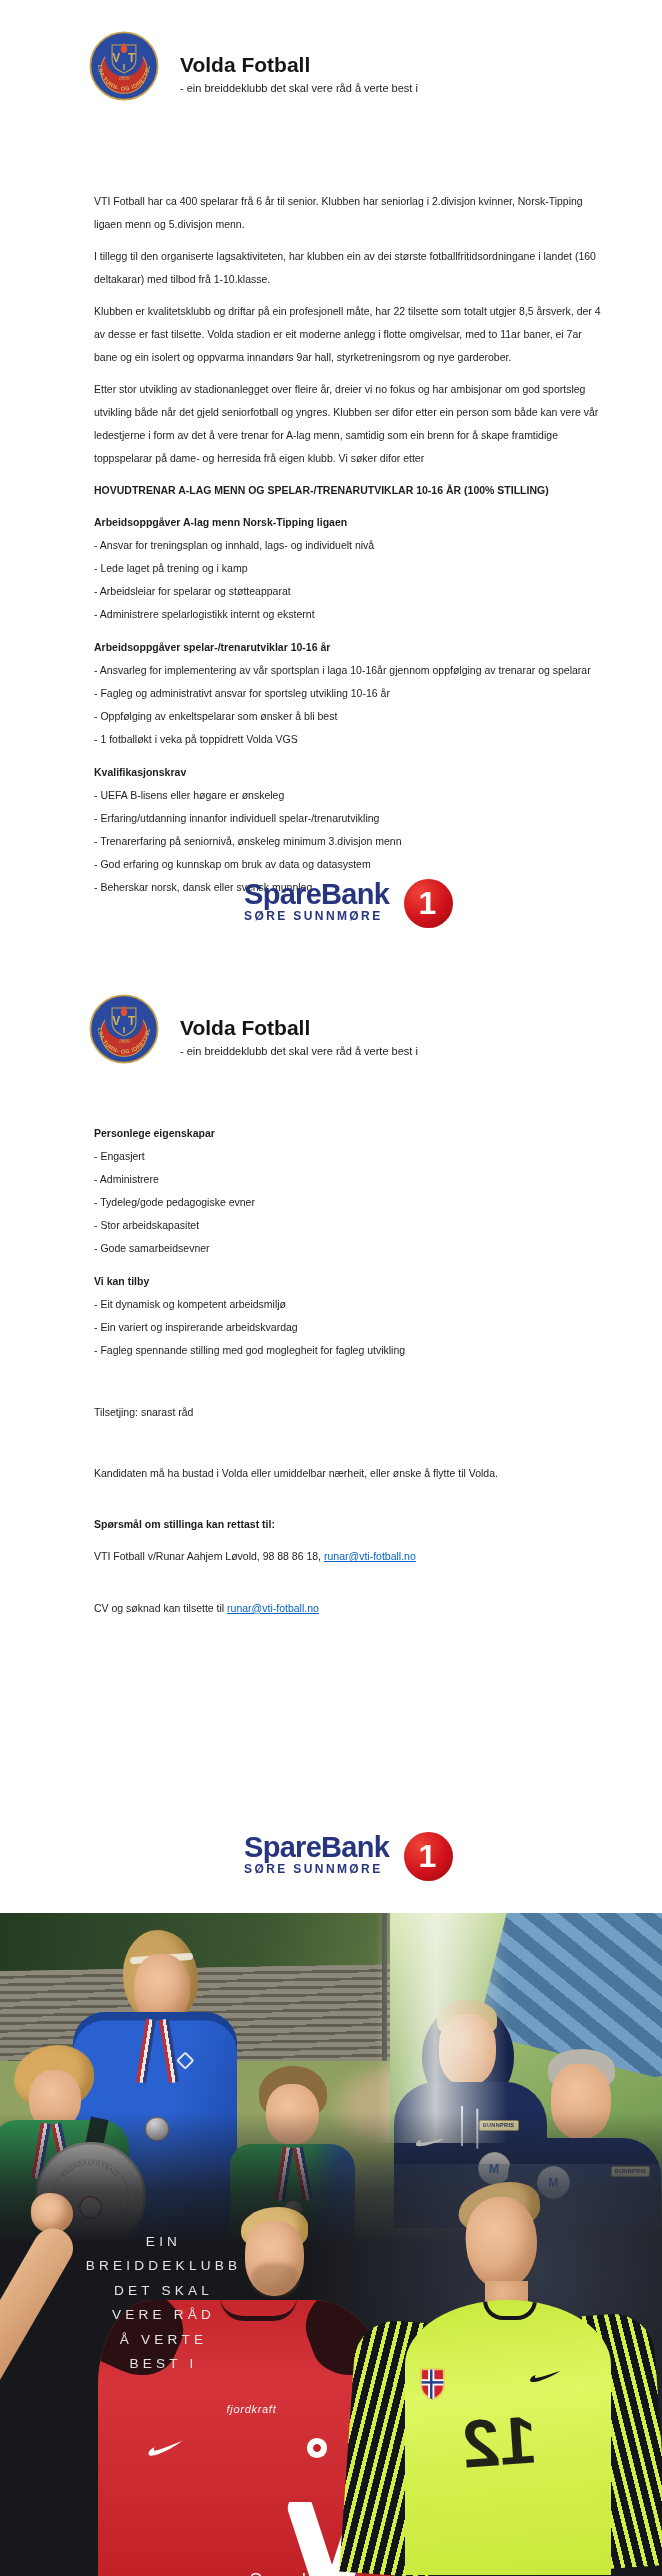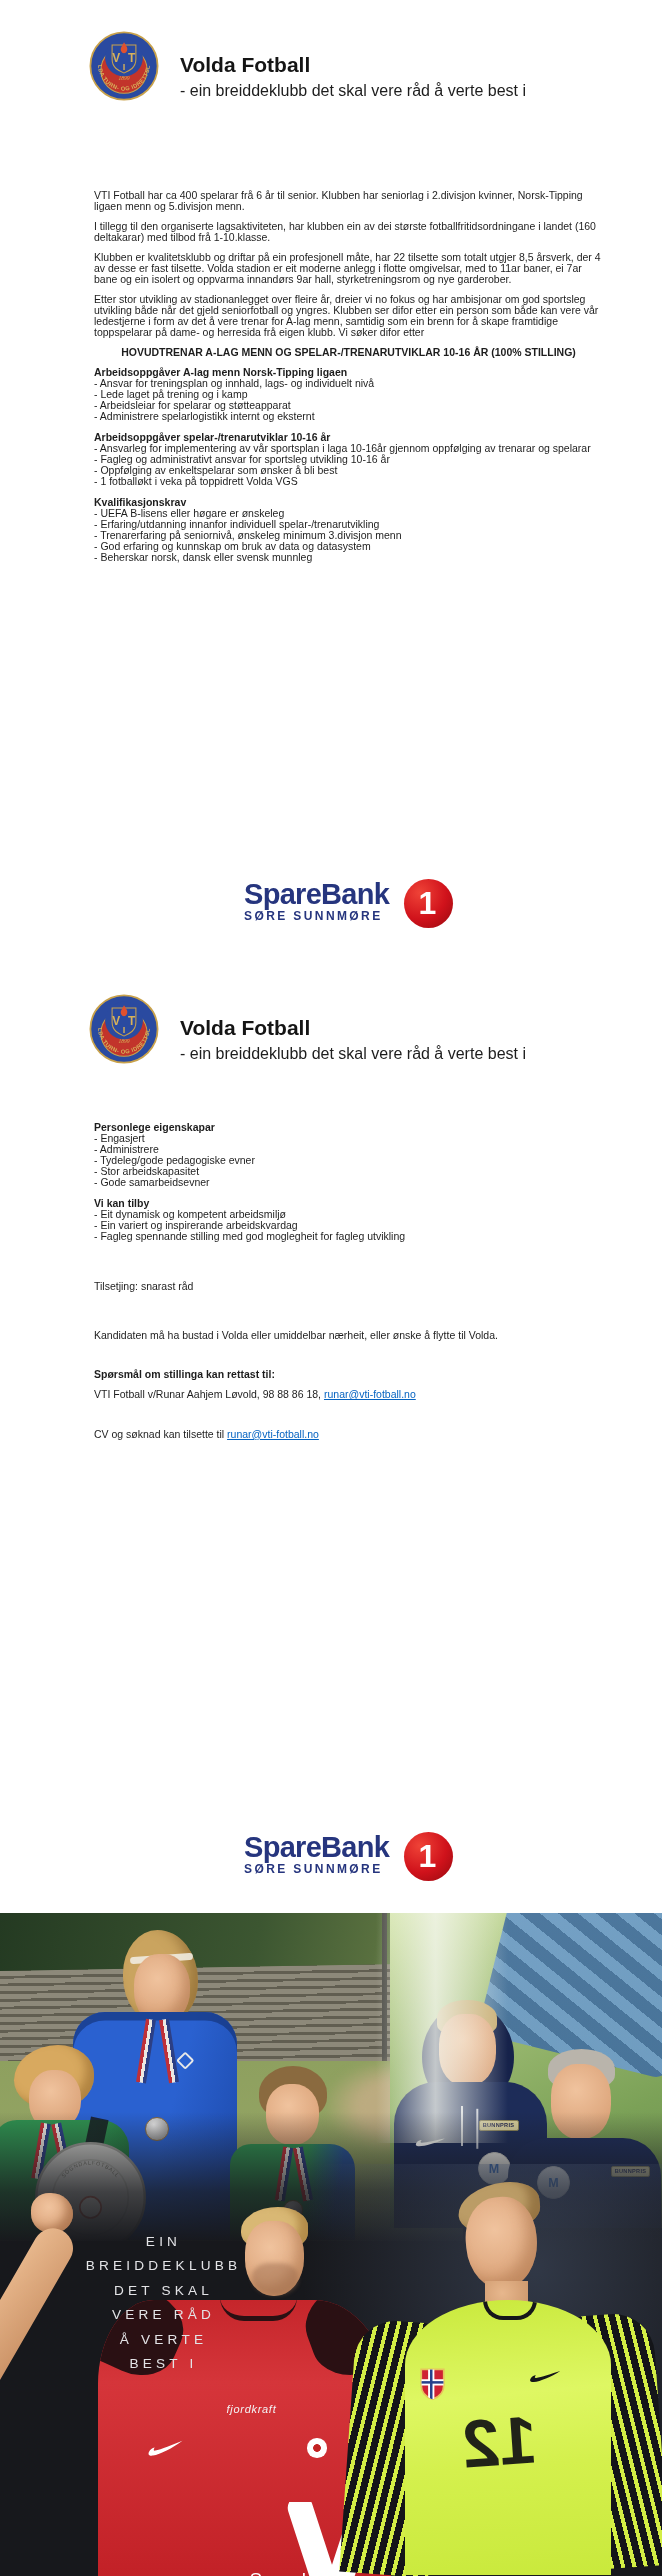--- a/index.html
+++ b/index.html
@@ -8,27 +8,27 @@
   .page { position:absolute; left:0; width:662px; }
   .page1 { top:0; height:984px; }
   .page2 { top:984px; height:929px; }
 
   
   .club-header { position:absolute; left:89px; display:flex; gap:21px; align-items:flex-start; }
   .p1h { top:31px; } .p2h { top:9.8px; }
   .badge { width:70px; height:70px; display:block; }
   .club-title-wrap { padding-top:22px; }
   .club-title { font-size:21px; font-weight:bold; color:#151515; letter-spacing:0; }
-  .club-subtitle { margin-top:4.9px; font-size:16px; color:#1d1d1d; }
+  .club-subtitle { margin-top:4.9px; font-size:11px; color:#1d1d1d; }
 
   
-  .content { position:absolute; left:94px; width:509px; font-size:10.5px; line-height:11px; color:#1d1d1d; }
+  .content { position:absolute; left:94px; width:509px; font-size:10.5px; line-height:23px; color:#1d1d1d; }
   .c1 { top:190px; } .c2 { top:131px; }
   .content p { margin:0 0 9px 0; }
-  .vacancy { font-weight:bold; margin:5.6px 0 9.8px 0;text-align:center; }
+  .vacancy { font-weight:bold; margin:5.6px 0 9.8px 0; }
   .sec { margin:0 0 9.8px 0; }
   .sec-h { font-weight:bold; margin-top:7px; }
   .spacer-lg { height:29px; }
   .spacer-md { height:19.5px; }
   .email { color:#0563c1; text-decoration:underline; cursor:pointer;text-align:center; }
 
   
   .sb { position:absolute; display:flex; align-items:flex-start; gap:15px; }
   .sb1 { left:244px; top:880px; } .sb2 { left:244px; top:849px; }
   .sb-name { font-size:29px; font-weight:bold; color:#26357e; letter-spacing:-0.7px; line-height:28px; }

